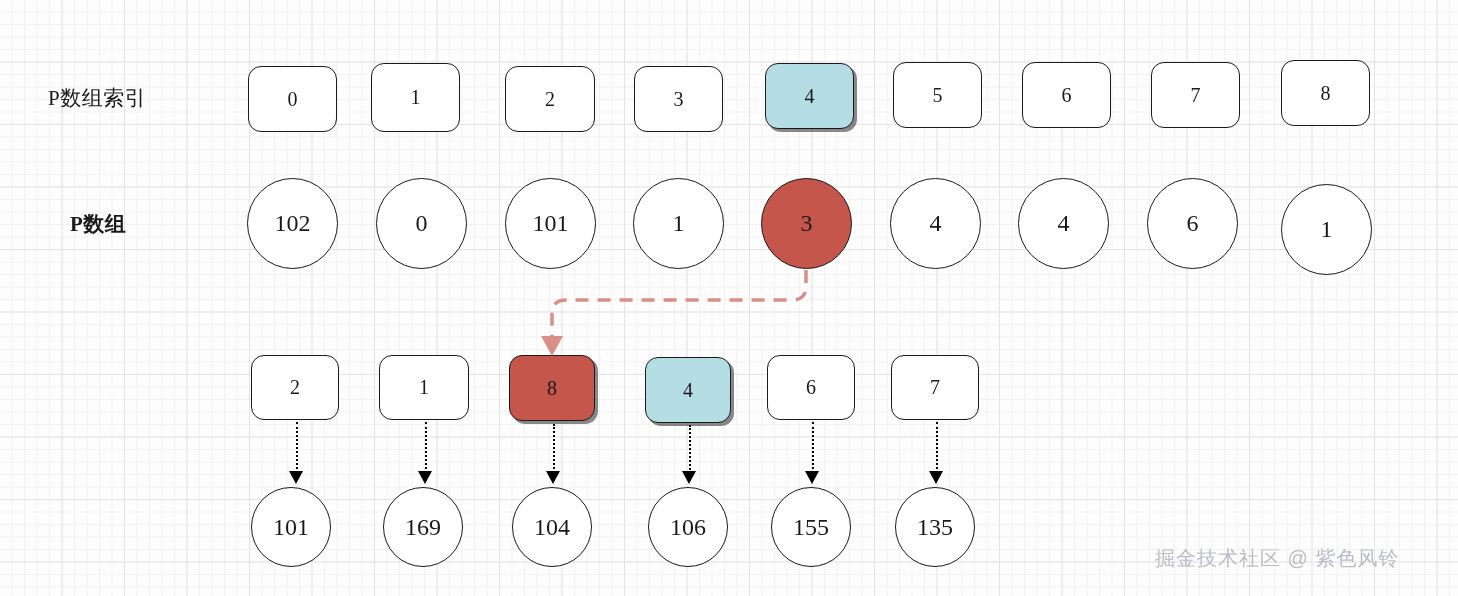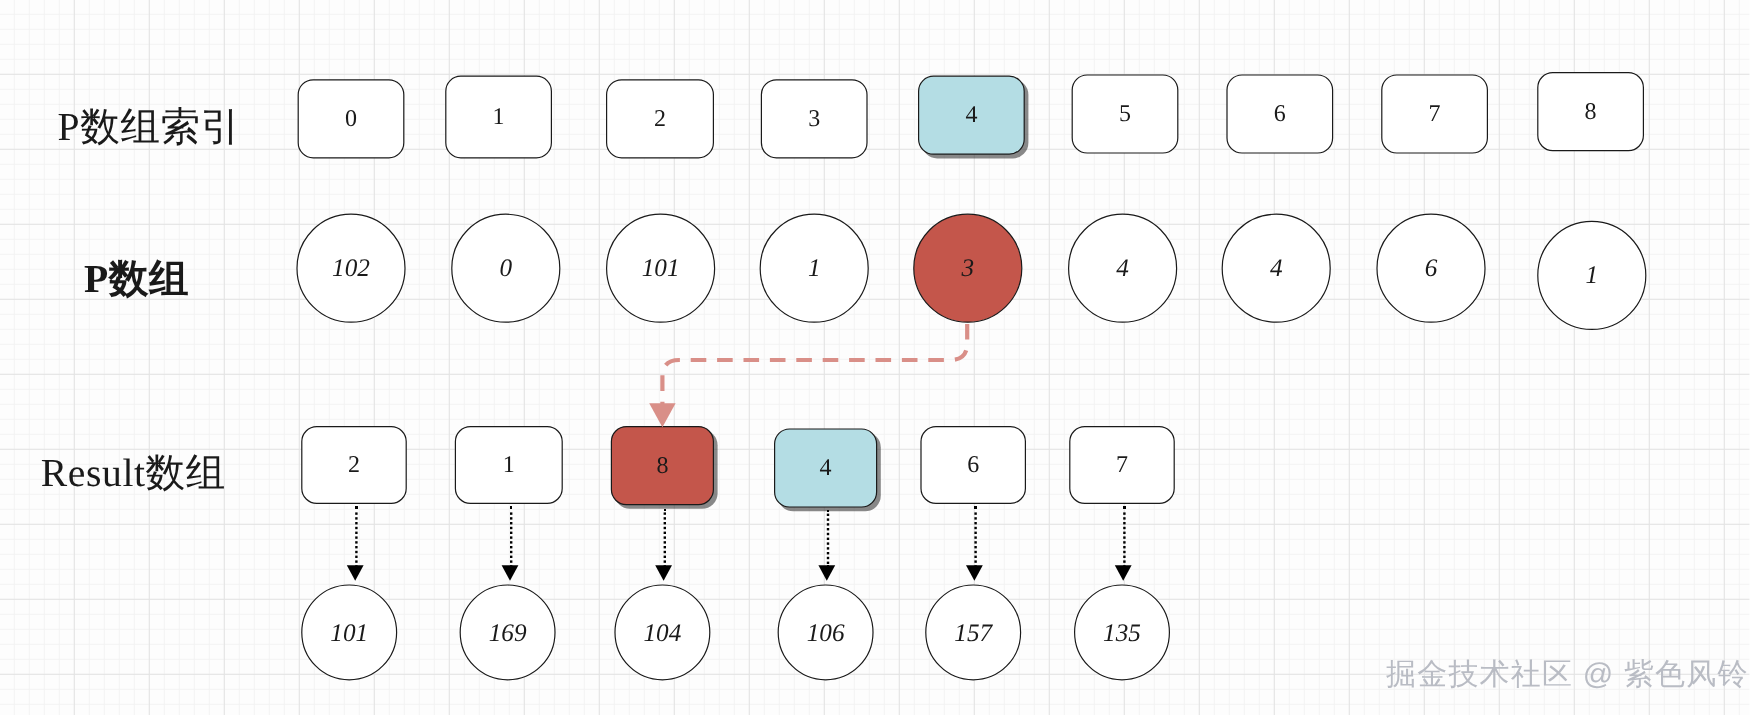--- a/index.html
+++ b/index.html
@@ -19,21 +19,21 @@
       linear-gradient(to right, #f2f2f2 1px, transparent 1px),
       linear-gradient(to bottom, #f2f2f2 1px, transparent 1px);
     background-size: 62.5px 62.5px, 62.5px 62.5px, 12.5px 12.5px, 12.5px 12.5px;
     background-position: -1px -1px, -1px -1px, -1px -1px, -1px -1px;
     font-family: "Liberation Serif", "DejaVu Serif", serif;
   }
 
   .row-label {
     position: absolute;
     font-family: "Liberation Serif", "DejaVu Serif", serif;
-    font-size: 33px;
+    font-size: 21px;
     color: #1a1a1a;
     white-space: nowrap;
     letter-spacing: 0.5px;
   }
 
   .cell-box {
     position: absolute;
     box-sizing: border-box;
     border: 1.6px solid #1a1a1a;
     border-radius: 13px;
@@ -57,23 +57,22 @@
   .cell-circle {
     position: absolute;
     box-sizing: border-box;
     border: 1.5px solid #1a1a1a;
     border-radius: 50%;
     background: #ffffff;
     display: flex;
     align-items: center;
     justify-content: center;
     font-family: "Liberation Serif", "DejaVu Serif", serif;
-    font-size: 21px;
+    font-size: 24px;
     color: #1a1a1a;
-    font-style: italic;
   }
   .cell-circle.hl-red {
     background: #c4564b;
     border-color: #1a1a1a;
   }
 
   .dotted-conn {
     position: absolute;
     width: 3px;
   }
@@ -99,34 +98,33 @@
     left: 0;
     top: 0;
     width: 1458px;
     height: 596px;
     pointer-events: none;
   }
 
   .watermark {
     position: absolute;
     font-family: "Liberation Sans", "DejaVu Sans", sans-serif;
-    font-size: 25px;
+    font-size: 20px;
     color: #b9bcc4;
     white-space: nowrap;
     letter-spacing: 1px;
   }
 </style>
 </head>
 <body>
 
 <div id="canvas">
 
   <div class="row-label" style="left:48px; top:84px;">P数组索引</div>
   <div class="row-label" style="left:70px; top:210px;font-weight:bold;">P数组</div>
-  <div class="row-label" style="left:34px; top:372px;">Result数组</div>
 
   <div id="index-row-host">
       <div class="cell-box" style="left: 248px; top: 66px; width: 89px; height: 66px;">0</div>
       <div class="cell-box" style="left: 371px; top: 63px; width: 89px; height: 69px;">1</div>
       <div class="cell-box" style="left: 505px; top: 66px; width: 90px; height: 66px;">2</div>
       <div class="cell-box" style="left: 634px; top: 66px; width: 89px; height: 66px;">3</div>
       <div class="cell-box hl-blue" style="left: 765px; top: 63px; width: 89px; height: 66px;">4</div>
       <div class="cell-box" style="left: 893px; top: 62px; width: 89px; height: 66px;">5</div>
       <div class="cell-box" style="left: 1022px; top: 62px; width: 89px; height: 66px;">6</div>
       <div class="cell-box" style="left: 1151px; top: 62px; width: 89px; height: 66px;">7</div>
@@ -149,21 +147,21 @@
       <div class="cell-box hl-red" style="left: 509px; top: 355px; width: 86px; height: 66px;">8</div>
       <div class="cell-box hl-blue" style="left: 645px; top: 357px; width: 86px; height: 66px;">4</div>
       <div class="cell-box" style="left: 767px; top: 355px; width: 88px; height: 65px;">6</div>
       <div class="cell-box" style="left: 891px; top: 355px; width: 88px; height: 65px;">7</div>
     </div>
   <div id="address-row-host">
       <div class="cell-circle" style="left: 251px; top: 487px; width: 80px; height: 80px;">101</div>
       <div class="cell-circle" style="left: 383px; top: 487px; width: 80px; height: 80px;">169</div>
       <div class="cell-circle" style="left: 512px; top: 487px; width: 80px; height: 80px;">104</div>
       <div class="cell-circle" style="left: 648px; top: 487px; width: 80px; height: 80px;">106</div>
-      <div class="cell-circle" style="left: 771px; top: 487px; width: 80px; height: 80px;">157</div>
+      <div class="cell-circle" style="left: 771px; top: 487px; width: 80px; height: 80px;">155</div>
       <div class="cell-circle" style="left: 895px; top: 487px; width: 80px; height: 80px;">135</div>
     </div>
   <div id="connector-host">
       <div class="dotted-conn" style="left: 295px; top: 422px; height: 62px;">
         <div class="stem" style="height: 51px;"></div>
         <div class="head" style="top: 49px;"></div>
       </div>
       <div class="dotted-conn" style="left: 424px; top: 422px; height: 62px;">
         <div class="stem" style="height: 51px;"></div>
         <div class="head" style="top: 49px;"></div>

